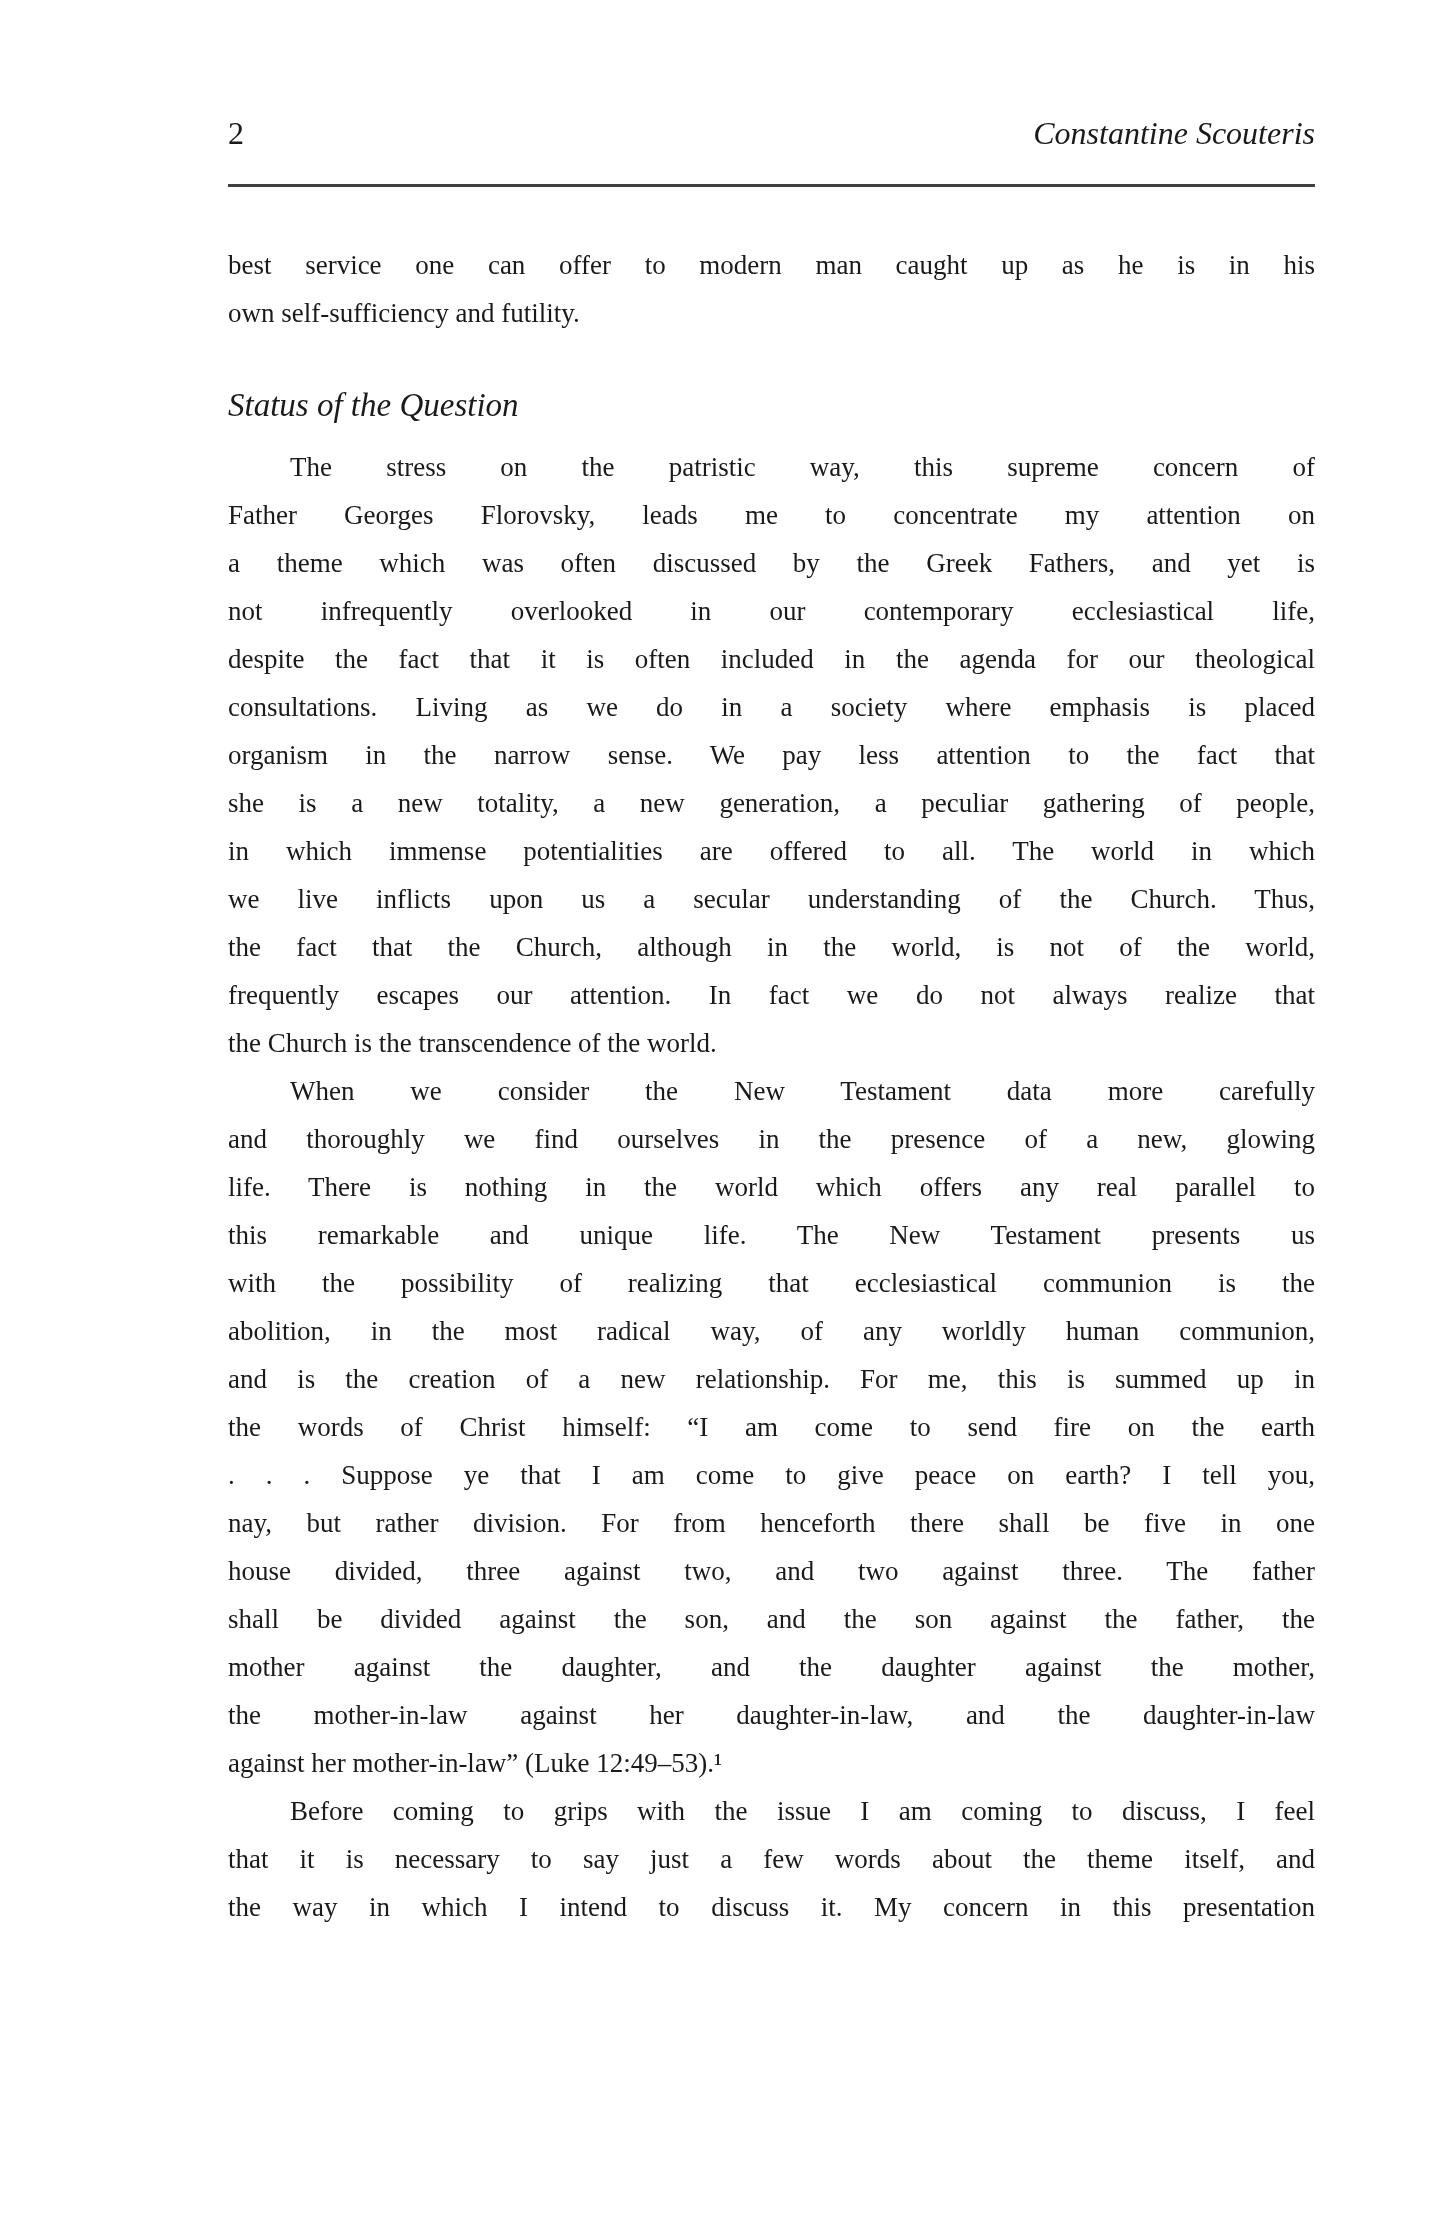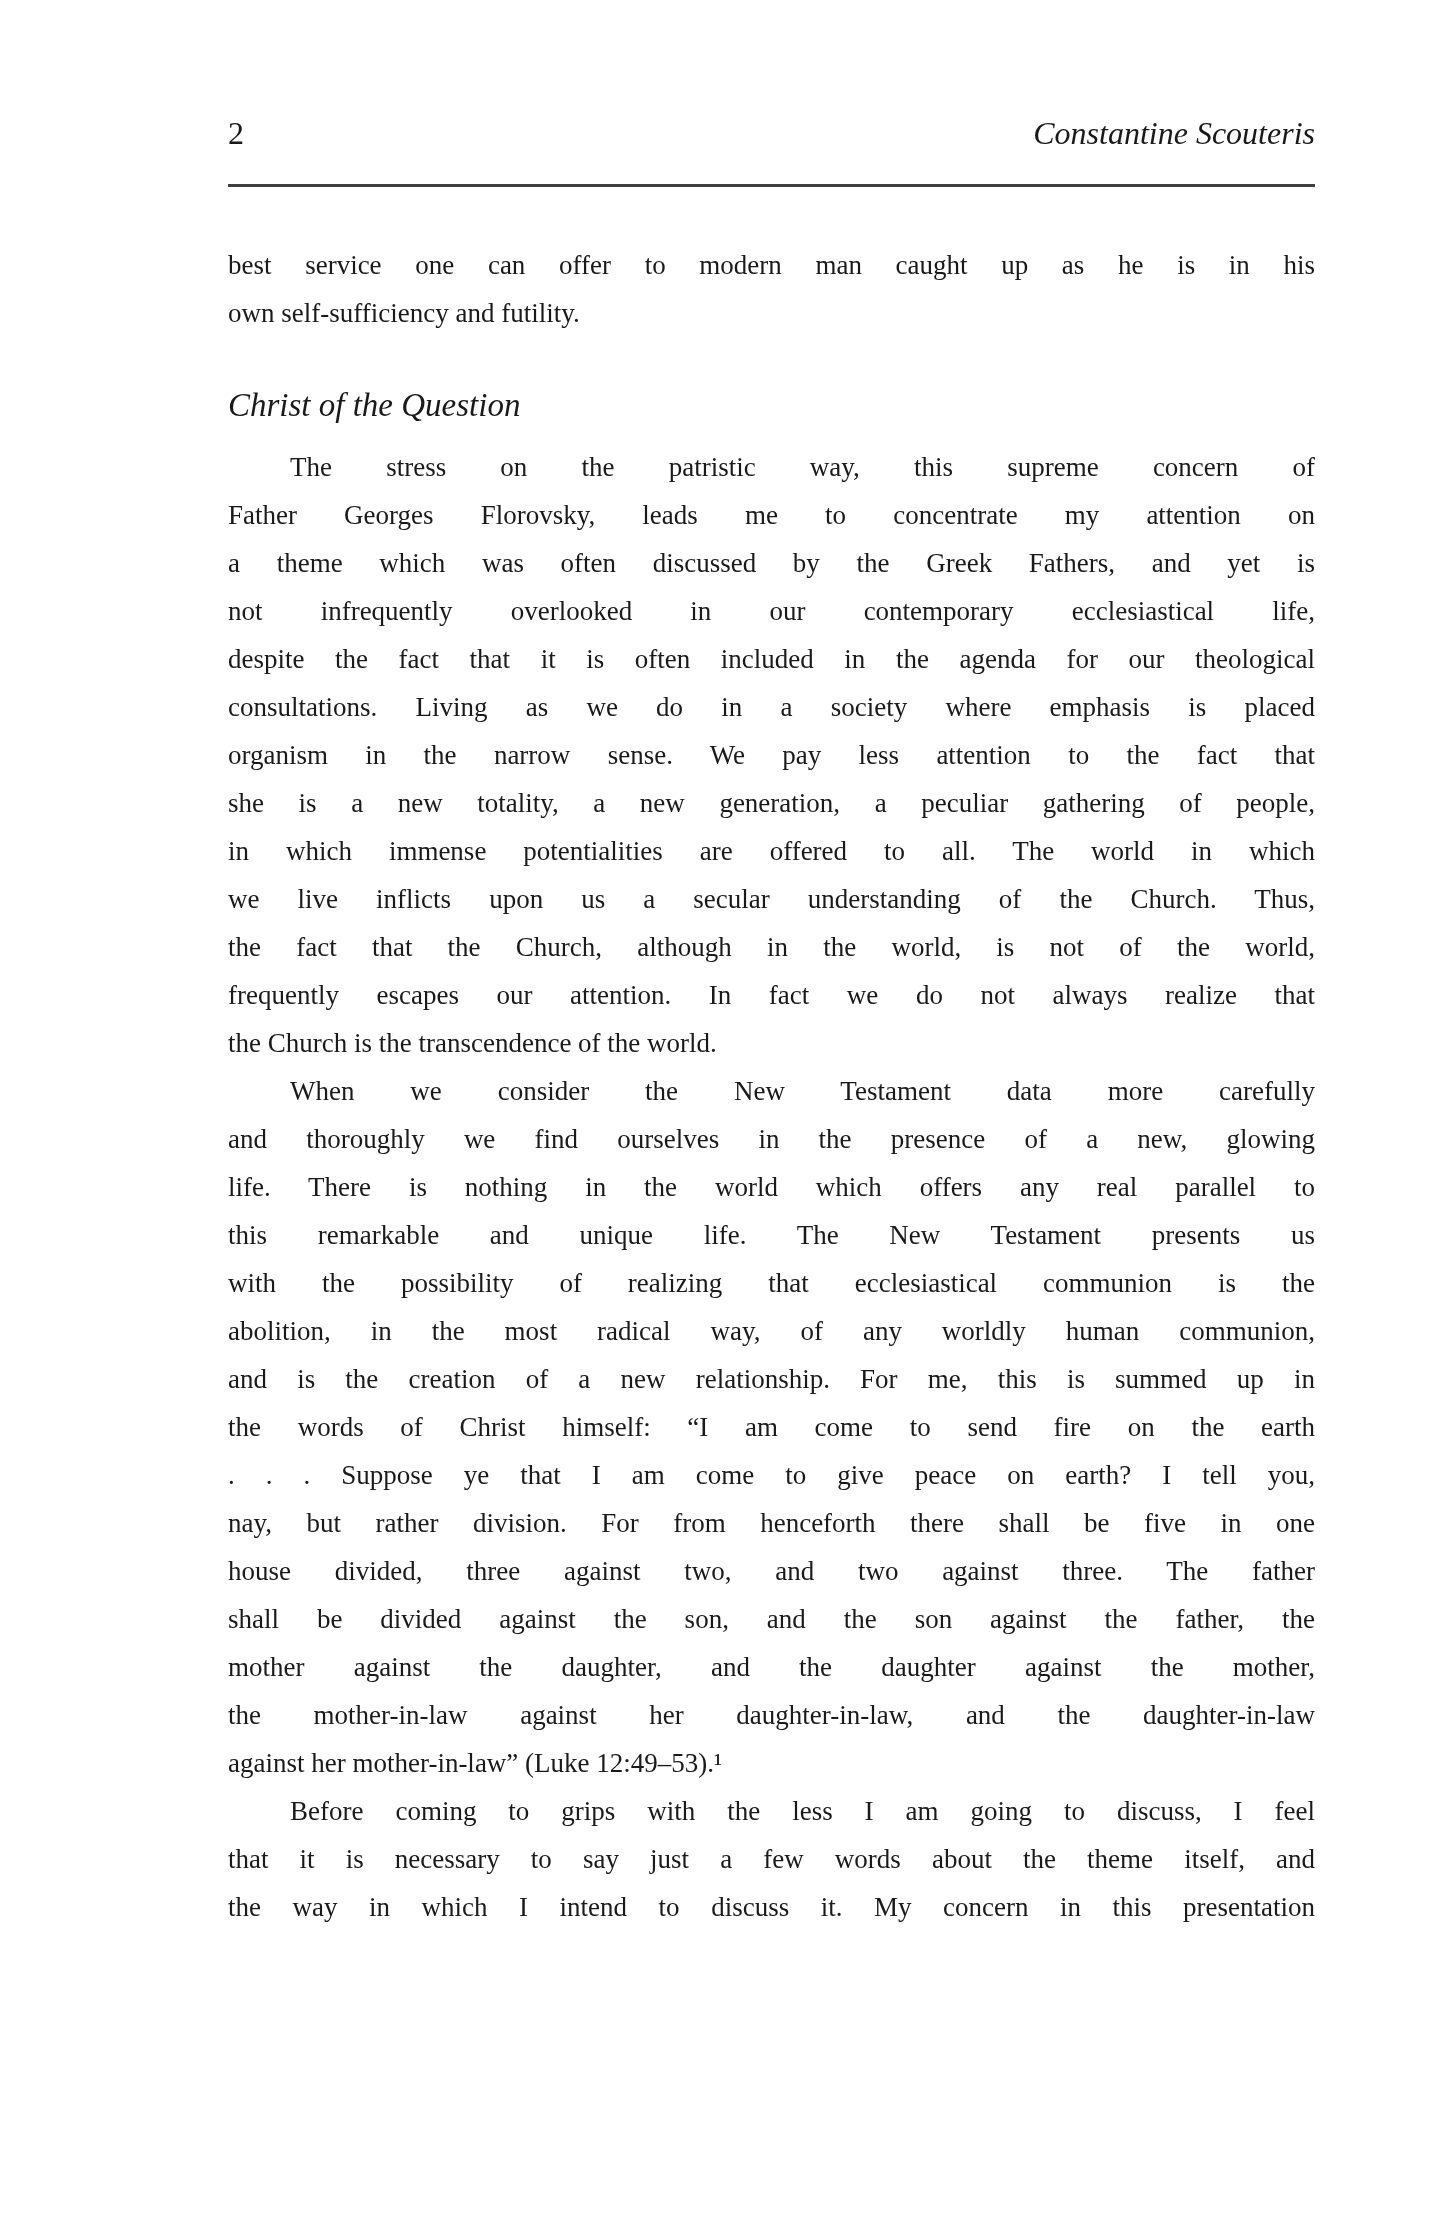--- a/index.html
+++ b/index.html
@@ -85,21 +85,21 @@
       <span class="running-title">Constantine Scouteris</span>
     </div>
 
     <div class="header-rule"></div>
 
     <div class="page-body">
         <div class="para">
           <div class="line">best service one can offer to modern man caught up as he is in his</div>
           <div class="line end">own self-sufficiency and futility.</div>
         </div>
-        <div class="section-heading">Christ of the Question</div>
+        <div class="section-heading">Status of the Question</div>
         <div class="para">
           <div class="line indent">The stress on the patristic way, this supreme concern of</div>
           <div class="line">Father Georges Florovsky, leads me to concentrate my attention on</div>
           <div class="line">a theme which was often discussed by the Greek Fathers, and yet is</div>
           <div class="line">not infrequently overlooked in our contemporary ecclesiastical life,</div>
           <div class="line">despite the fact that it is often included in the agenda for our theological</div>
           <div class="line">consultations. Living as we do in a society where emphasis is placed</div>
           <div class="line">organism in the narrow sense. We pay less attention to the fact that</div>
           <div class="line">she is a new totality, a new generation, a peculiar gathering of people,</div>
           <div class="line">in which immense potentialities are offered to all. The world in which</div>
@@ -119,20 +119,20 @@
           <div class="line">the words of Christ himself: “I am come to send fire on the earth</div>
           <div class="line">. . . Suppose ye that I am come to give peace on earth? I tell you,</div>
           <div class="line">nay, but rather division. For from henceforth there shall be five in one</div>
           <div class="line">house divided, three against two, and two against three. The father</div>
           <div class="line">shall be divided against the son, and the son against the father, the</div>
           <div class="line">mother against the daughter, and the daughter against the mother,</div>
           <div class="line">the mother-in-law against her daughter-in-law, and the daughter-in-law</div>
           <div class="line end">against her mother-in-law” (Luke 12:49–53).¹</div>
         </div>
         <div class="para">
-          <div class="line indent">Before coming to grips with the less I am going to discuss, I feel</div>
+          <div class="line indent">Before coming to grips with the issue I am coming to discuss, I feel</div>
           <div class="line">that it is necessary to say just a few words about the theme itself, and</div>
           <div class="line">the way in which I intend to discuss it. My concern in this presentation</div>
         </div>
       </div>
 
   </div>
 </div>
 
 </body></html>

